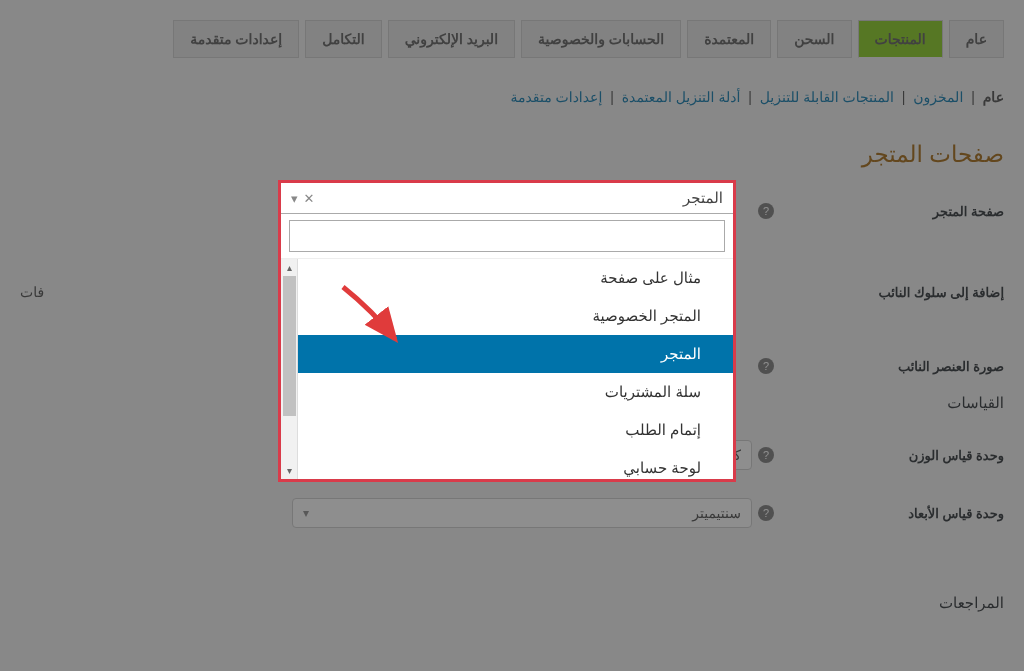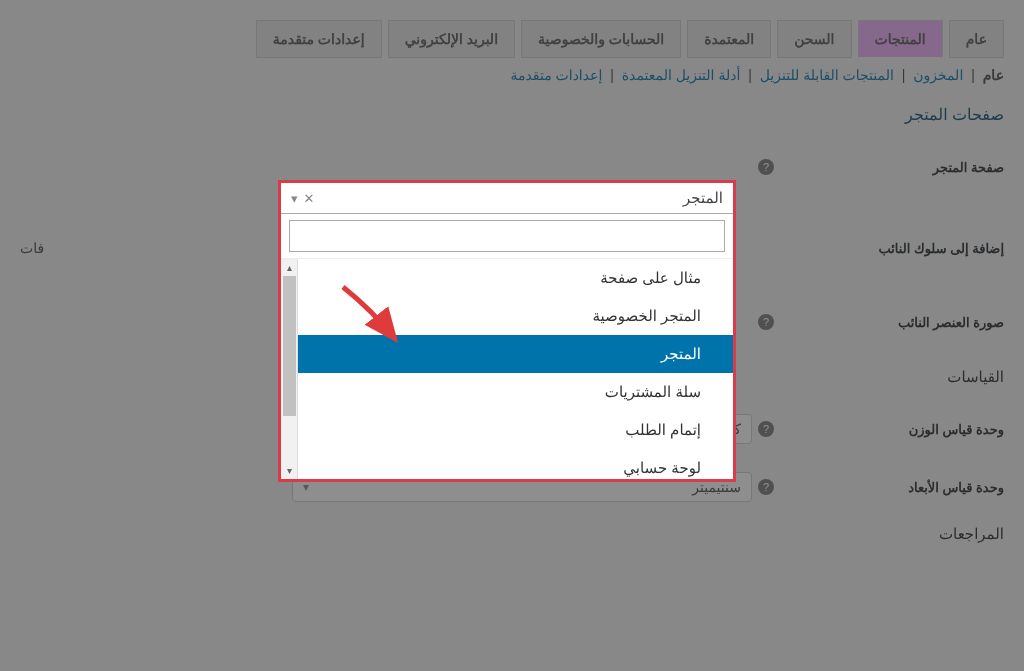--- a/index.html
+++ b/index.html
@@ -40,43 +40,43 @@
     border: 1px solid #ccc;
     padding: 10px 16px;
     margin-left: 6px;
     margin-bottom: -1px;
     color: #555;
     font-size: 14px;
     font-weight: 600;
     cursor: pointer;
   }
   .tab.active {
-    background: #f0abfc;
+    background: #84cc16;
     border-bottom-color: #f1f1f1;
   }
 
   
   .subnav {
-    margin-top: 10px;
+    margin-top: 32px;
     font-size: 14px;
     color: #444;
   }
   .subnav span.cur { font-weight: 700; color: #444; }
   .subnav a {
     color: #0073aa;
     text-decoration: none;
     cursor: pointer;
   }
   .subnav .sep { color: #444; margin: 0 4px; }
 
   h2.section {
-    font-size: 16px;
+    font-size: 23px;
     font-weight: 400;
-    margin-top: 22px;
-    color: #0c4a6e;
+    margin-top: 36px;
+    color: #a16207;
   }
 
   
   .form-table { margin-top: 10px; }
   .form-row {
     display: flex;
     align-items: center;
     margin-top: 28px;
   }
   .form-label {
@@ -99,21 +99,21 @@
     color: #fff;
     font-size: 11px;
     display: inline-flex;
     align-items: center;
     justify-content: center;
     flex-shrink: 0;
   }
   h3.subsection {
     font-size: 15px;
     font-weight: 400;
-    margin-top: 38px;
+    margin-top: 20px;
     color: #23282d;
   }
 
   .select-box {
     flex: 1;
     max-width: 460px;
     background: #fff;
     border: 1px solid #ccc;
     border-radius: 4px;
     padding: 6px 10px;
@@ -234,20 +234,21 @@
 
 <div class="page">
 
   <div class="tabs">
     <div class="tab">عام</div>
     <div class="tab active">المنتجات</div>
     <div class="tab">السحن</div>
     <div class="tab">المعتمدة</div>
     <div class="tab">الحسابات والخصوصية</div>
     <div class="tab">البريد الإلكتروني</div>
+    <div class="tab">التكامل</div>
     <div class="tab">إعدادات متقدمة</div>
   </div>
 
   <div class="subnav">
     <span class="cur">عام</span>
     <span class="sep">|</span>
     <a>المخزون</a>
     <span class="sep">|</span>
     <a>المنتجات القابلة للتنزيل</a>
     <span class="sep">|</span>
@@ -305,21 +306,21 @@
       <div class="form-field">
         <span class="help-icon">?</span>
         <div class="select-box">
           <span>سنتيميتر</span>
           <span class="chev">▾</span>
         </div>
       </div>
     </div>
   </div>
 
-  <h3 class="subsection" style="margin-top:23px;text-align:right;">المراجعات</h3>
+  <h3 class="subsection" style="margin-top:66px;text-align:right;">المراجعات</h3>
 
 </div>
 
 <div class="overlay"></div>
 
 <div class="dropdown">
   <div class="dd-header">
     <span class="sel-text">المتجر</span>
     <span class="controls">
       <span>✕</span>

